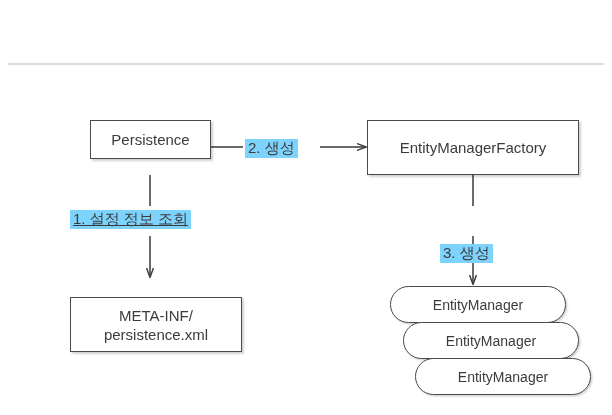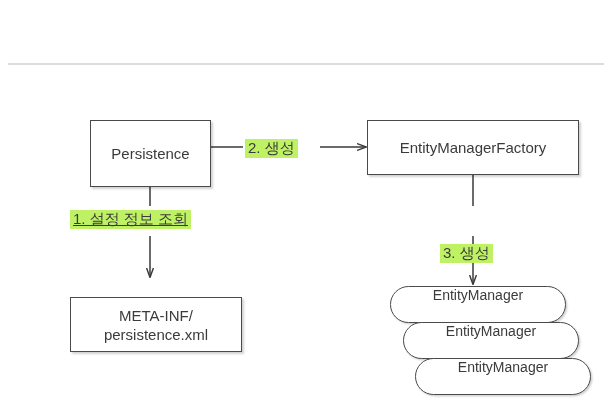--- a/index.html
+++ b/index.html
@@ -68,21 +68,21 @@
   .node-label {
     font-size: 15px;
     line-height: 19px;
     white-space: pre-line;
   }
 
   #box-persistence {
     left: 90px;
     top: 120px;
     width: 121px;
-    height: 67px;
+    height: 39px;
     text-align: center;
   }
   #box-emf {
     left: 367px;
     top: 120px;
     width: 212px;
     height: 55px;
   }
   #box-metainf {
     left: 70px;
@@ -95,39 +95,39 @@
   .pill {
     position: absolute;
     box-sizing: border-box;
     width: 176px;
     height: 37px;
     background: #ffffff;
     border: 1.6px solid #4a4a4a;
     border-radius: 19px;
     box-shadow: 1.5px 1.5px 2px rgba(0,0,0,0.18);
     display: flex;
-    align-items: flex-start;
+    align-items: center;
     justify-content: center;
   }
   .pill-label {
     font-size: 14px;
     color: #3b3b3b;
     white-space: nowrap;
   }
   #pill-1 { left: 390px; top: 286px; z-index: 3; }
   #pill-2 { left: 403px; top: 322px; z-index: 4; }
   #pill-3 { left: 415px; top: 358px; z-index: 5; }
 
   
   .edge-label {
     position: absolute;
     font-size: 15px;
     color: #3b3b3b;
     white-space: nowrap;
-    background: #bef264;
+    background: #7dd3fc;
     padding: 0 3px;
   }
   #label-step2 { left: 245px; top: 139px; }
   #label-step1 { left: 70px; top: 210px; text-decoration: underline; }
   #label-step3 { left: 440px; top: 210px; margin-top: 34px; }
 </style>
 </head>
 <body>
 
 <div id="slide">

